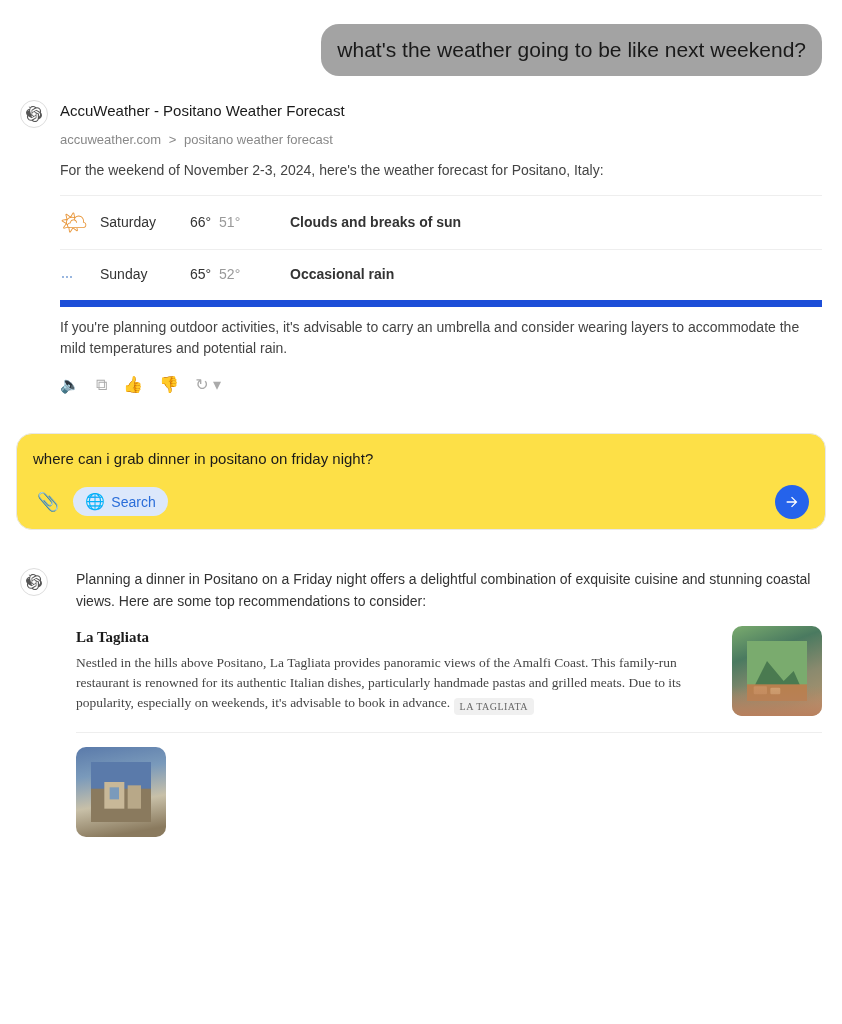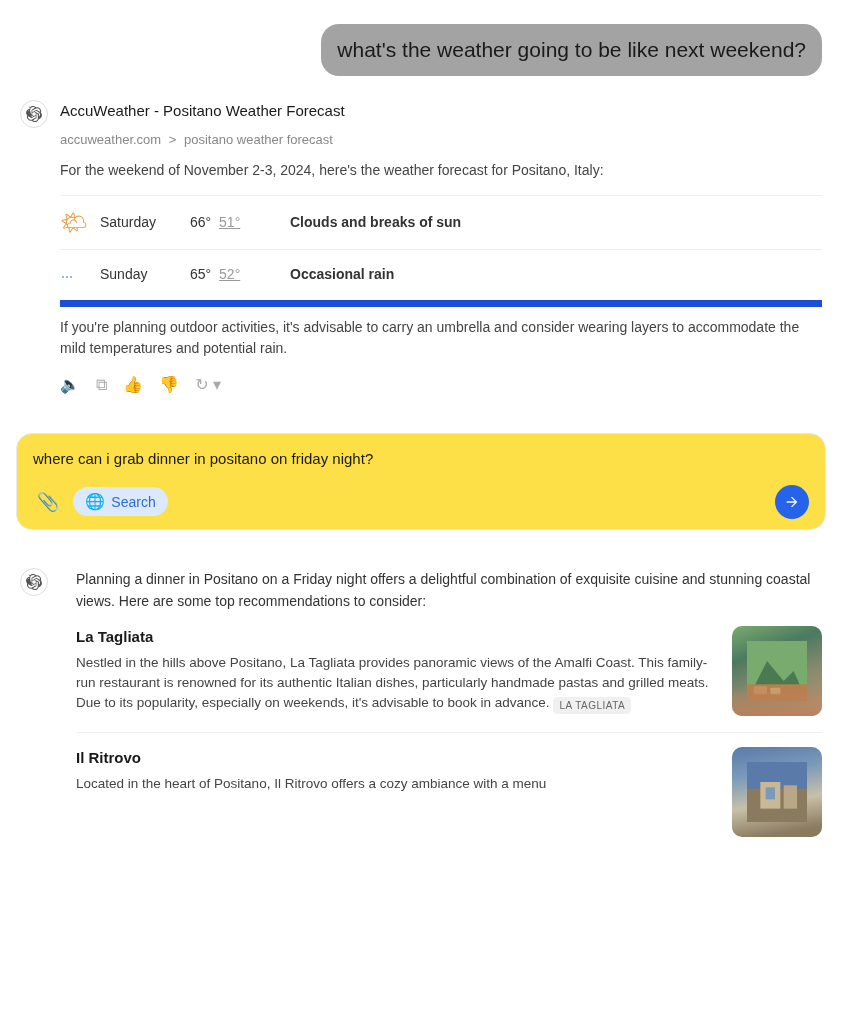--- a/index.html
+++ b/index.html
@@ -96,21 +96,20 @@
     }
 
     .weather-temps {
       width: 100px;
       font-size: 14px;
       color: #333;
     }
 
     .weather-temps .low {
       color: #999;
-      text-decoration: underline;
     }
 
     .weather-desc {
       font-size: 14px;
       color: #333;
       font-weight: bold;
     }
 
     .weather-advice {
       font-size: 14px;
@@ -225,20 +224,21 @@
 
     .restaurant-header {
       display: flex;
       align-items: flex-start;
       gap: 12px;
     }
 
     .restaurant-text {
       flex: 1;
       min-width: 0;
+      font-family: Liberation Serif, serif;
     }
 
     .restaurant-name {
       font-size: 15px;
       font-weight: 700;
       color: #1a1a1a;
       margin-bottom: 4px;
     }
 
     .restaurant-desc {
@@ -442,26 +442,20 @@
               <rect x="35" y="70" width="15" height="10" fill="#d0a070" rx="2"></rect>
             </svg>
           </div>
         </div>
       </div>
 
       <hr class="divider">
 
       <div class="restaurant-entry">
         <div class="restaurant-header">
-          <div class="restaurant-text">
-            <div class="restaurant-name">Il Ritrovo</div>
-            <div class="restaurant-desc">
-              <span>Located in the heart of Positano, Il Ritrovo offers a cozy ambiance with a menu</span>
-            </div>
-          </div>
           <div class="restaurant-image-placeholder img-ritrovo">
             <svg width="60" height="60" viewBox="0 0 90 90">
               <rect width="90" height="90" fill="#5a7aaa"></rect>
               <rect x="0" y="40" width="90" height="50" fill="#8a7a5e"></rect>
               <rect x="20" y="30" width="30" height="40" fill="#c8b898"></rect>
               <rect x="28" y="38" width="14" height="18" fill="#7a9abb"></rect>
               <rect x="55" y="35" width="20" height="35" fill="#b8a888"></rect>
             </svg>
           </div>
         </div>

